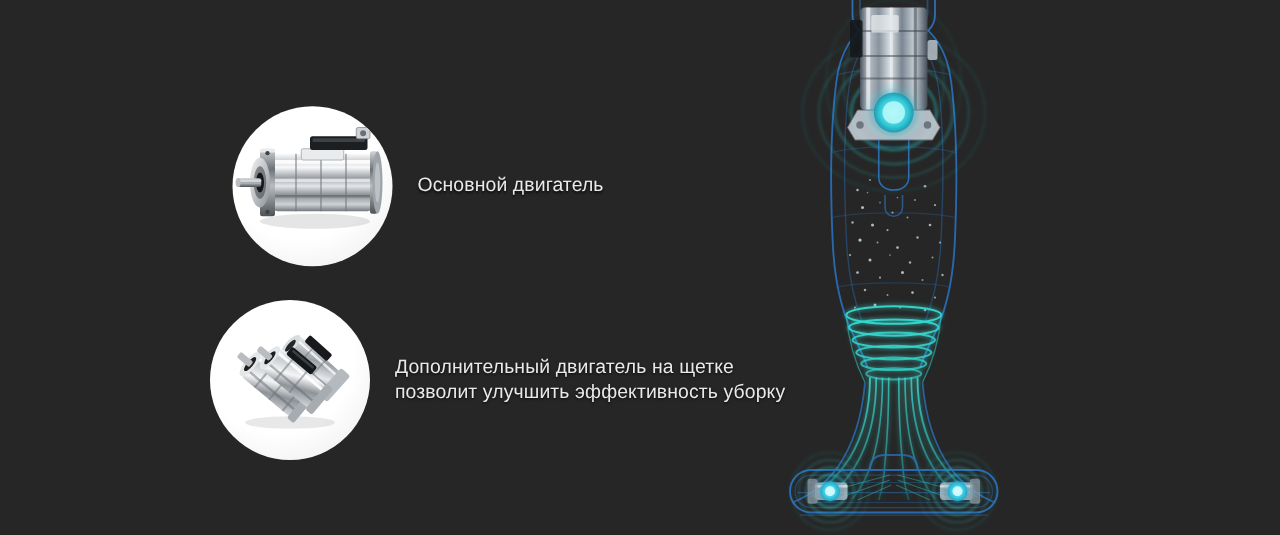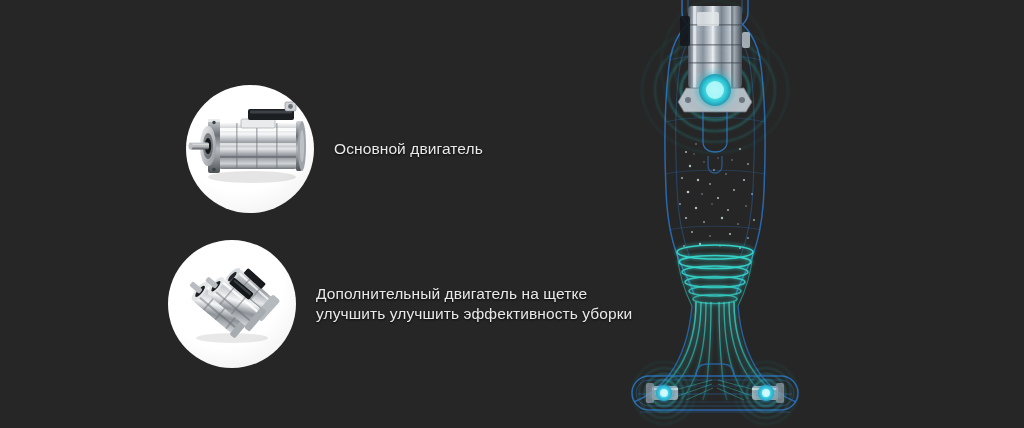--- a/index.html
+++ b/index.html
@@ -178,21 +178,21 @@
           <ellipse cx="42" cy="61.5" rx="4.2" ry="11.5" fill="#e4e6e8"></ellipse>
           <ellipse cx="42" cy="61.5" rx="2.2" ry="6.6" fill="#1c1f22"></ellipse>
           <rect x="30" y="58.8" width="13" height="5.4" rx="1.6" fill="#b9bdc1"></rect>
           <rect x="90" y="48" width="7" height="27" rx="2" fill="#a7acb1"></rect>
         </g>
       </svg>
     </div>
 
     <div class="caption">
       <span class="l1">Дополнительный двигатель на щетке</span>
-      <span class="l2">улучшить улучшить эффективность уборки</span>
+      <span class="l2">позволит улучшить эффективность уборку</span>
     </div>
   </div>
 
   <div id="vacuum">
     <svg viewBox="0 0 230 440">
       <defs>
         <linearGradient id="mChrome" x1="0" y1="0" x2="1" y2="0">
           <stop offset="0" stop-color="#4a5460"></stop>
           <stop offset="0.12" stop-color="#c2cad2"></stop>
           <stop offset="0.28" stop-color="#8d98a4"></stop>

